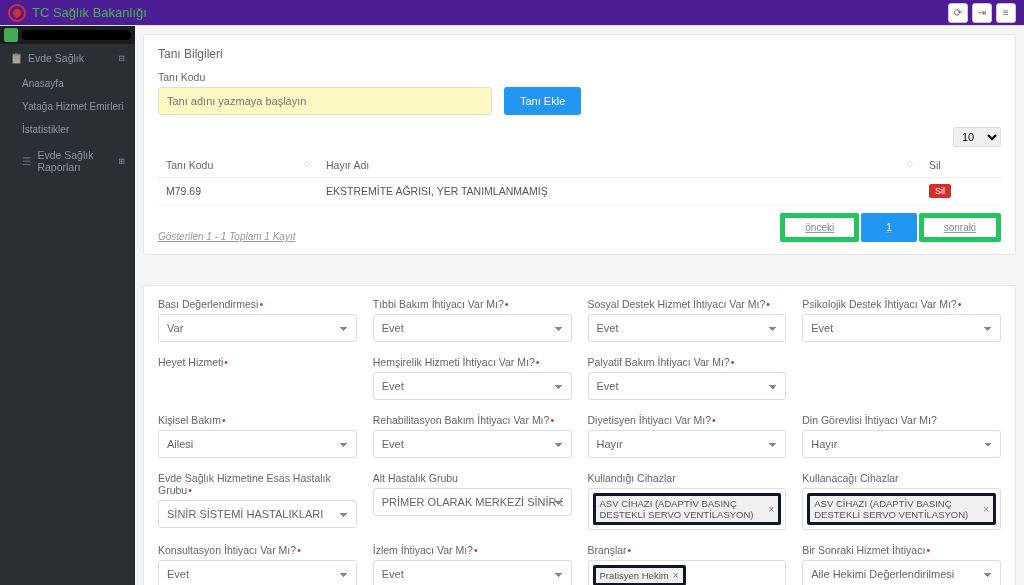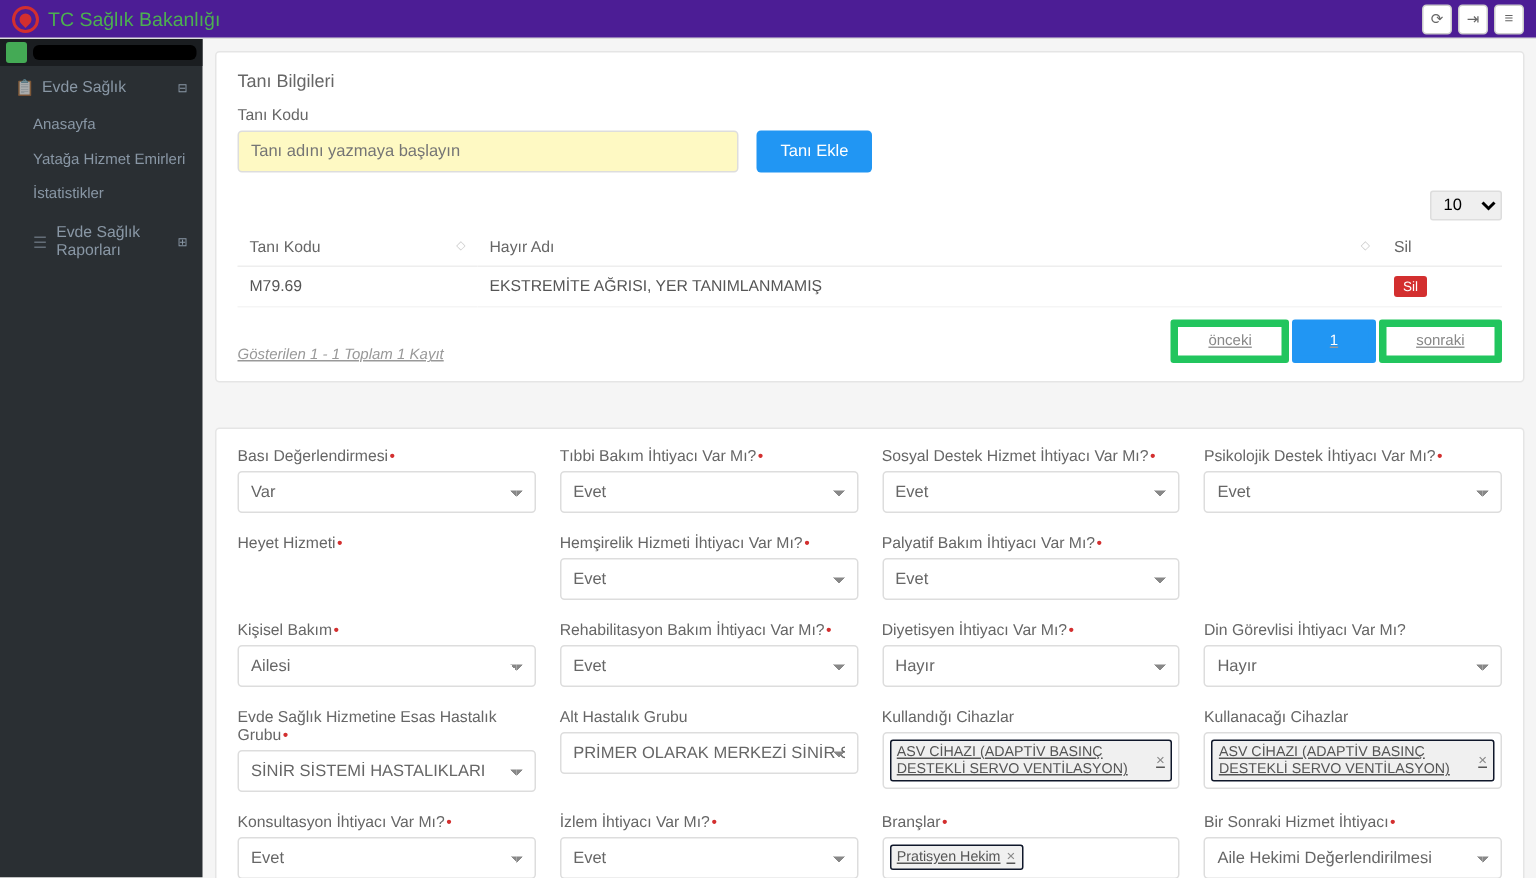--- a/index.html
+++ b/index.html
@@ -51,21 +51,21 @@
     .sort-icon { float: right; color: #ccc; font-size: 8px; }
     
     .btn-del { background: #d32f2f; color: #fff; border: none; border-radius: 2px; padding: 2px 6px; font-size: 9px; cursor: pointer; }
     
     .table-footer { display: flex; justify-content: space-between; align-items: flex-end; margin-top: 8px; font-style: italic; color: #999; font-size: 10px; text-decoration: underline; }
     .pagination { display: flex; gap: 2px; font-style: normal; }
     .page-btn { padding: 4px 20px; border: 5px solid #22c55e; border-radius: 2px; background: #fff; color: #888; cursor: pointer; font-size: 10px; }
     .page-btn.active { background: #2196f3; color: #fff; border-color: #2196f3; }
     
     .tag-box { min-height: 36px; border: 1px solid #ddd; border-radius: 3px; padding: 4px; background: #fff; }
-    .tag { display: inline-flex; align-items: center; background: #f0f0f0; border: 1px solid #0f172a; border-radius: 2px; padding: 2px 4px; font-size: 9.5px; color: #555; max-width: 100%; text-decoration: underline; }
+    .tag { display: inline-flex; align-items: center; background: #f0f0f0; border: 3px solid #0f172a; border-radius: 2px; padding: 2px 4px; font-size: 9.5px; color: #555; max-width: 100%; }
     .tag-x { margin-left: 4px; color: #888; cursor: pointer; font-size: 10px; }
   </style>
 </head>
 <body>
 
 <div class="top-header">
   <div class="logo">
       <div class="logo-inner"></div>
     </div>
   <span class="app-title">TC Sağlık Bakanlığı</span>

